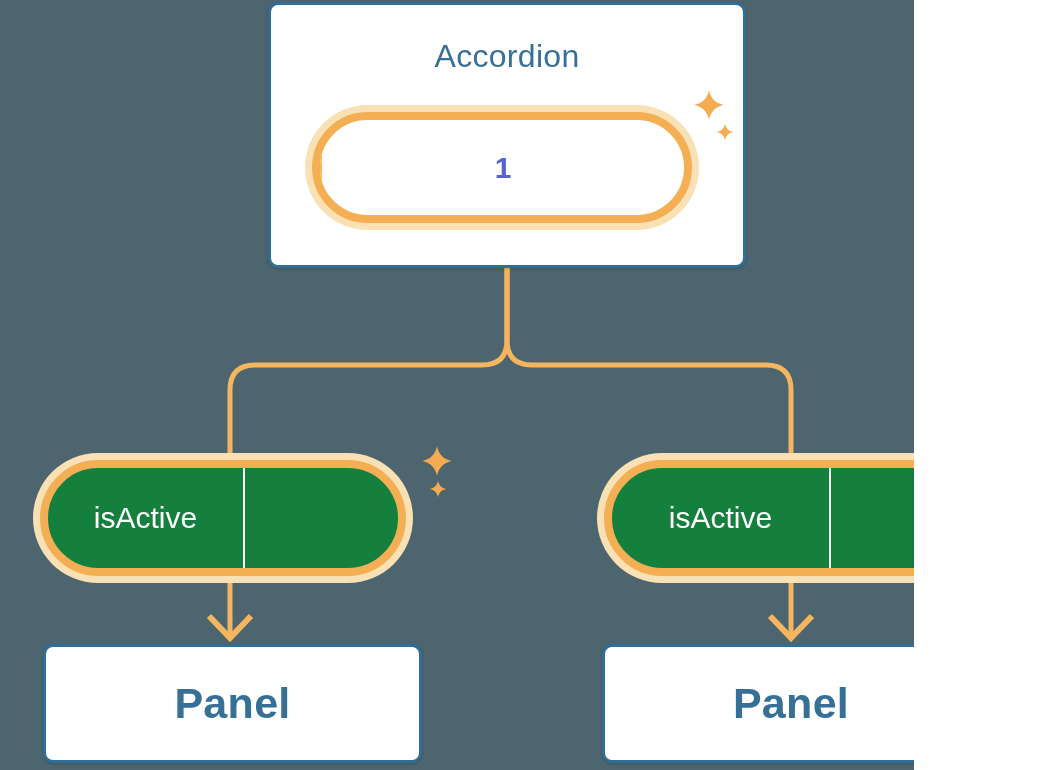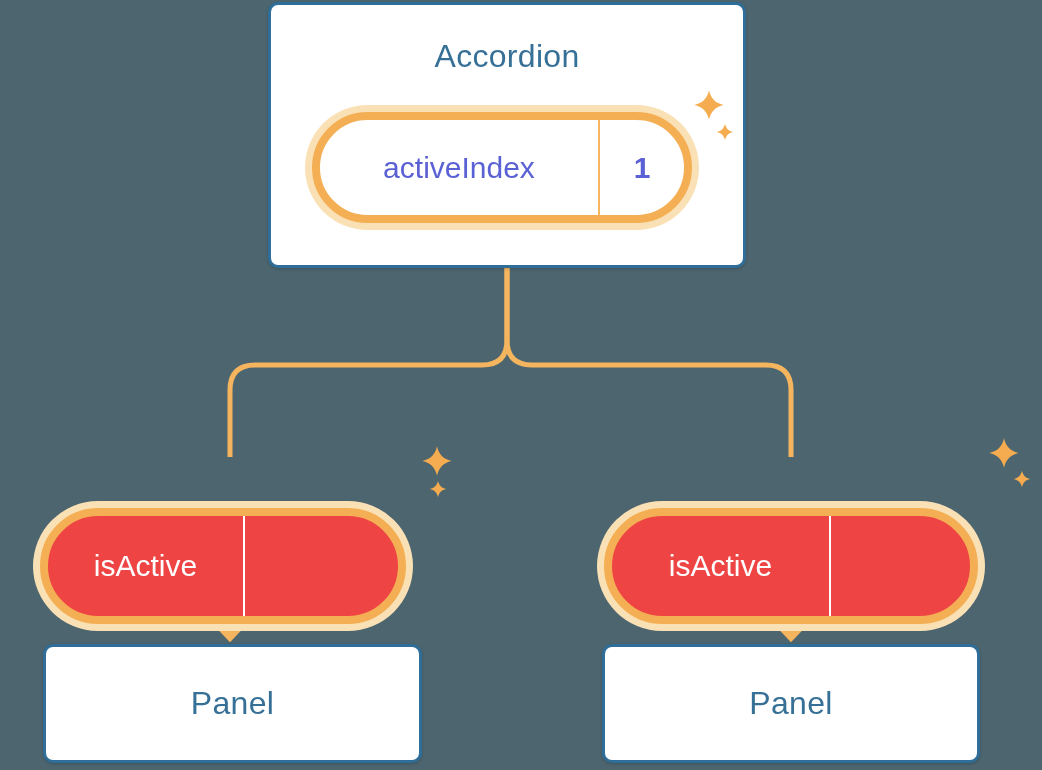--- a/index.html
+++ b/index.html
@@ -1,18 +1,18 @@
 <!DOCTYPE html>
 <html><head>
 <meta charset="utf-8">
 <style>
   html,body { margin:0; padding:0; }
   .stage {
     position: relative;
-    width: 1042px;
+    width: 914px;
     height: 770px;
     background: #4C656F;
     font-family: "Liberation Sans", sans-serif;
     overflow: hidden;
   }
   .wires {
     position: absolute;
     left: 0; top: 0;
     pointer-events: none;
   }
@@ -42,21 +42,21 @@
     box-shadow: 0 0 0 7px #FAE1B5;
     display: flex;
     align-items: stretch;
     overflow: hidden;
   }
   .state-pill {
     left: 312px; top: 112px;
     width: 380px; height: 111px;
     background: #FFFFFF;
   }
-  .prop-pill { background: #ef4444; margin-top: 48px; }
+  .prop-pill { background: #15803d; }
   .prop-pill-left  { left: 40px;  top: 460px; width: 366px; height: 116px; }
   .prop-pill-right { left: 604px; top: 460px; width: 374px; height: 116px; }
   .pill-cell {
     display: flex;
     align-items: center;
     justify-content: center;
     font-size: 30px;
   }
   .state-pill .pill-cell { color: #5A61D4; }
   .prop-pill  .pill-cell { color: #FFFFFF; }
@@ -64,22 +64,22 @@
   .state-pill .cell-label { width: 278px; }
   .prop-pill-left  .cell-label { width: 195px; }
   .prop-pill-right .cell-label { width: 217px; }
   .pill-divider { width: 2px; }
   .state-pill .pill-divider { background: #F5B55F; }
   .prop-pill  .pill-divider { background: #FFFFFF; }
   .panel-card {
     display: flex;
     align-items: center;
     justify-content: center;
-    font-size: 32px;
-    font-weight: 400;
+    font-size: 43px;
+    font-weight: 700;
     letter-spacing: 0.3px;
     color: #377097;
   }
   .panel-left  { left: 43px;  top: 644px; width: 379px; height: 119px; }
   .panel-right { left: 602px; top: 644px; width: 378px; height: 119px; }
   .sparkle { position: absolute; }
 </style>
 </head>
 <body>
 
@@ -96,21 +96,20 @@
       <path d="M209,616 L230,638 L251,616"></path>
       <path d="M770,616 L791,638 L812,616"></path>
     </g>
   </svg>
 
   <div class="card accordion-card">
     <span class="card-title">Accordion</span>
   </div>
 
   <div class="pill state-pill">
-    <span class="pill-cell cell-label">activeIndex</span>
     <span class="pill-divider"></span>
     <span class="pill-cell cell-value">1</span>
   </div>
 
   <svg class="sparkle" style="left:693px;top:89px;" width="32" height="32" viewBox="0 0 24 24">
     <path fill="#F5AC50" d="M12 1 C13.4 7.2 16.8 10.6 23 12 C16.8 13.4 13.4 16.8 12 23 C10.6 16.8 7.2 13.4 1 12 C7.2 10.6 10.6 7.2 12 1 Z"></path>
   </svg>
   <svg class="sparkle" style="left:716px;top:123px;" width="18" height="18" viewBox="0 0 24 24">
     <path fill="#F5AC50" d="M12 1 C13.4 7.2 16.8 10.6 23 12 C16.8 13.4 13.4 16.8 12 23 C10.6 16.8 7.2 13.4 1 12 C7.2 10.6 10.6 7.2 12 1 Z"></path>
   </svg>

